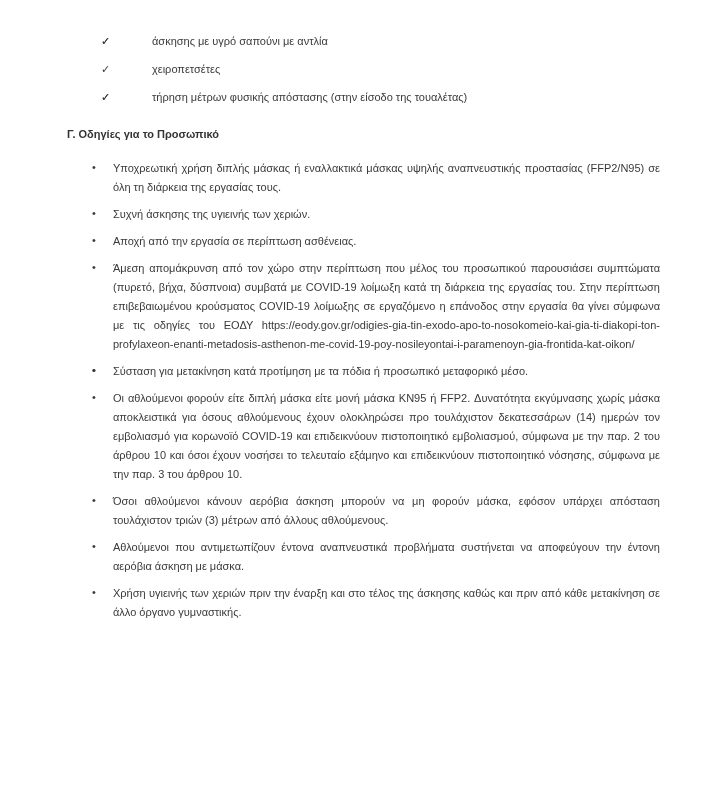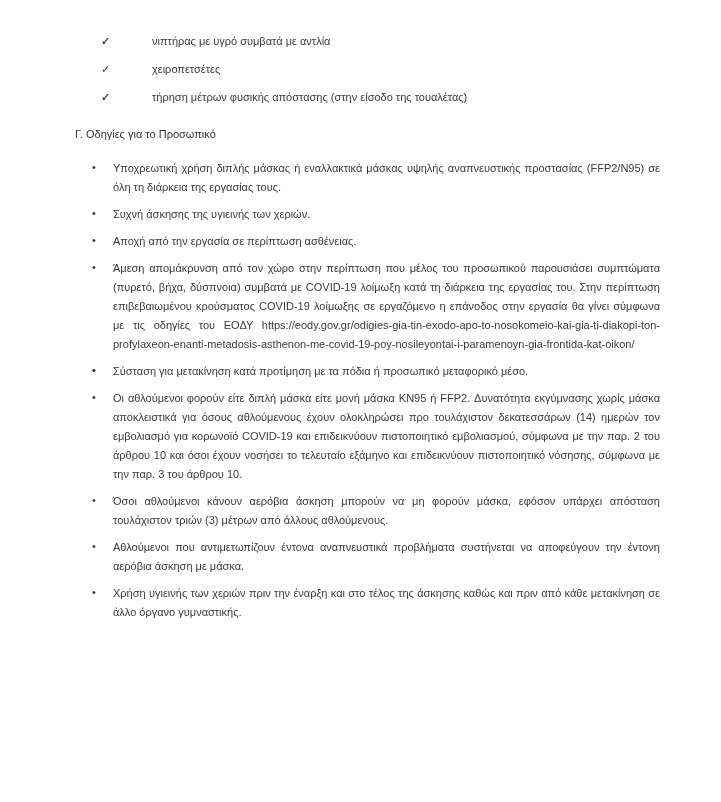--- a/index.html
+++ b/index.html
@@ -25,23 +25,23 @@
   }
   .check-item .cmark {
     position: absolute;
     left: 38px;
     top: 0;
     font-size: 11px;
   }
   .heading {
     font-size: 11px;
     line-height: 19px;
-    font-weight: 400;
+    font-weight: 700;
     color: #333333;
-    margin: 18px 0 15px 12px;
+    margin: 18px 0 15px 4px;
   }
   .bullets { margin: 0; }
   .bullet-item {
     position: relative;
     padding-left: 50px;
     margin-bottom: 8px;
     text-align: justify;
     overflow-wrap: break-word;
   }
   .bullet-item .bmark {
@@ -56,21 +56,21 @@
 <body>
 
 <div class="page">
 
   <div class="checklist">
     <div class="check-item">
       <span class="cmark">✓</span>
     </div>
     <div class="check-item">
       <span class="cmark">✓</span>
-      <span>νιπτήρας με υγρό συμβατά με αντλία</span>
+      <span>άσκησης με υγρό σαπούνι με αντλία</span>
     </div>
     <div class="check-item">
       <span class="cmark">✓</span>
       <span>χειροπετσέτες</span>
     </div>
     <div class="check-item">
       <span class="cmark">✓</span>
     </div>
     <div class="check-item">
       <span class="cmark">✓</span>

